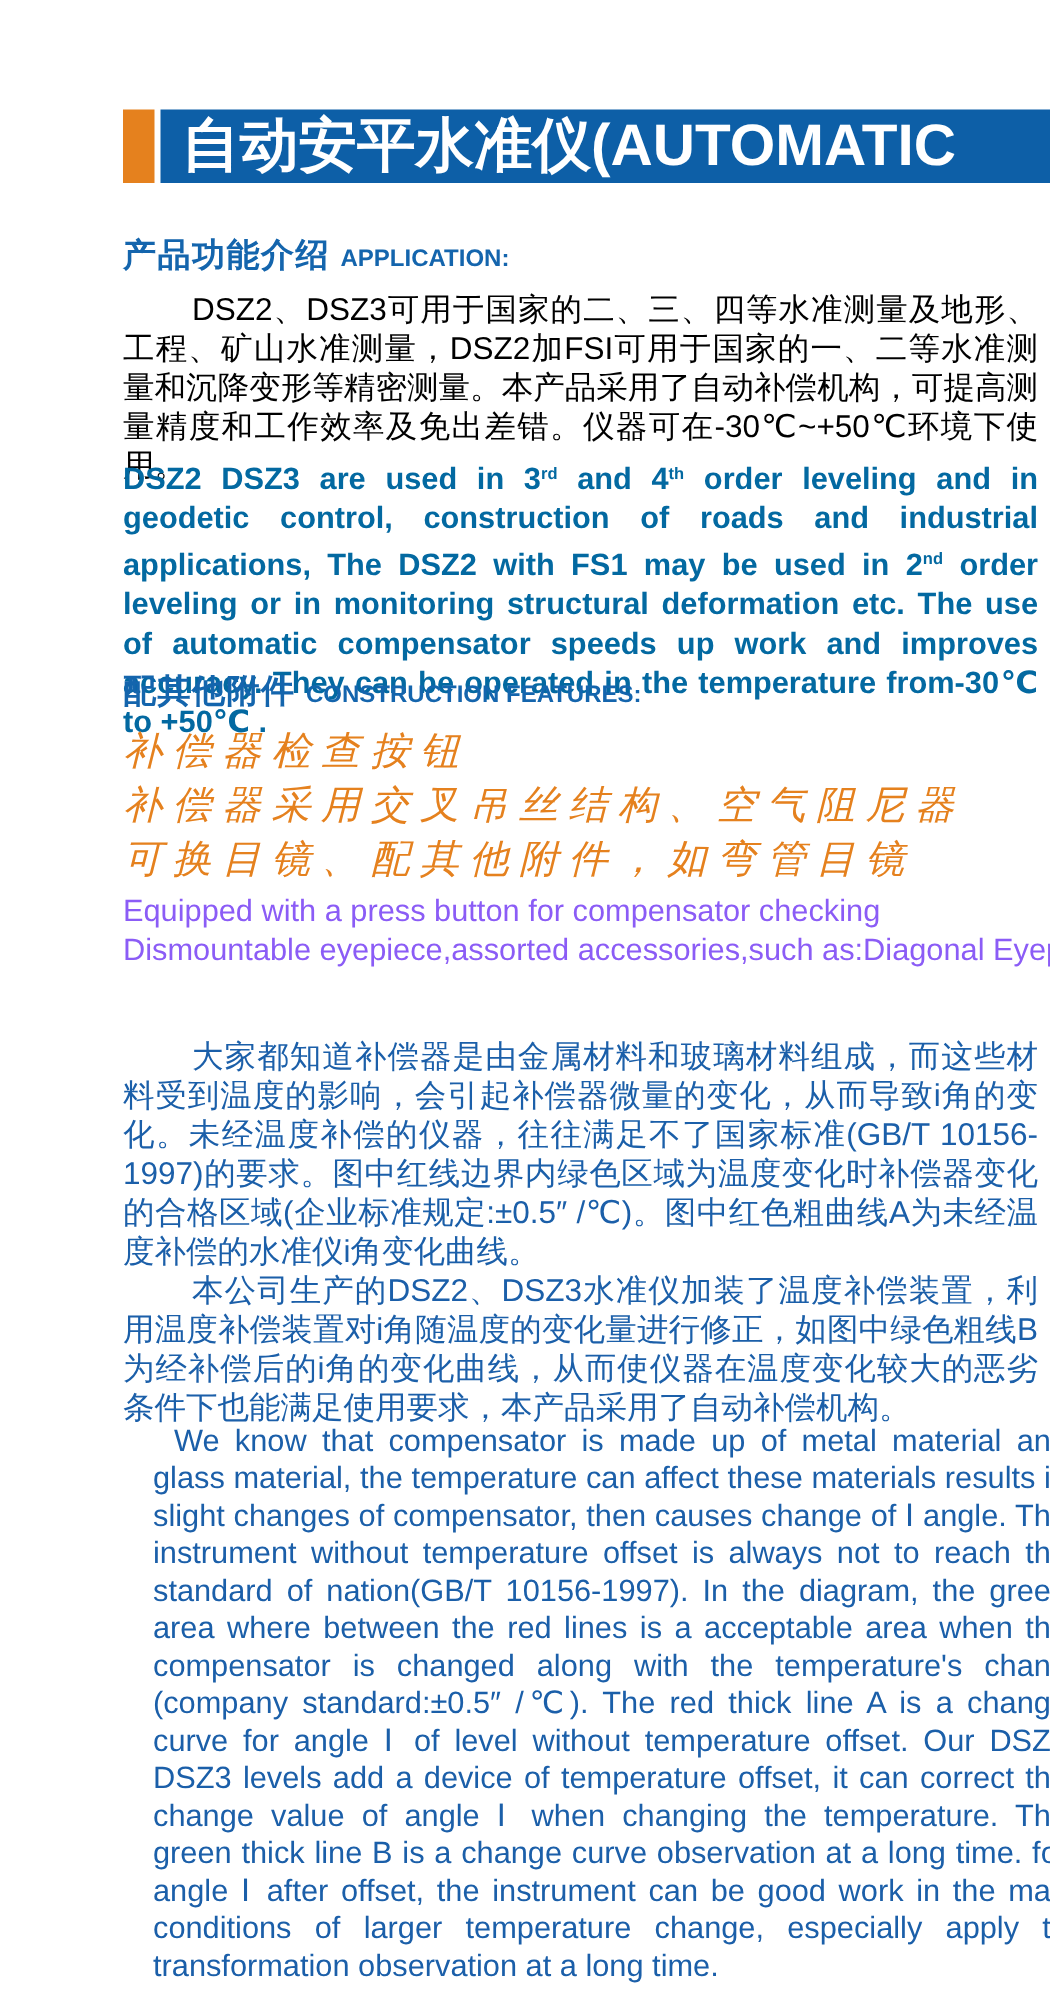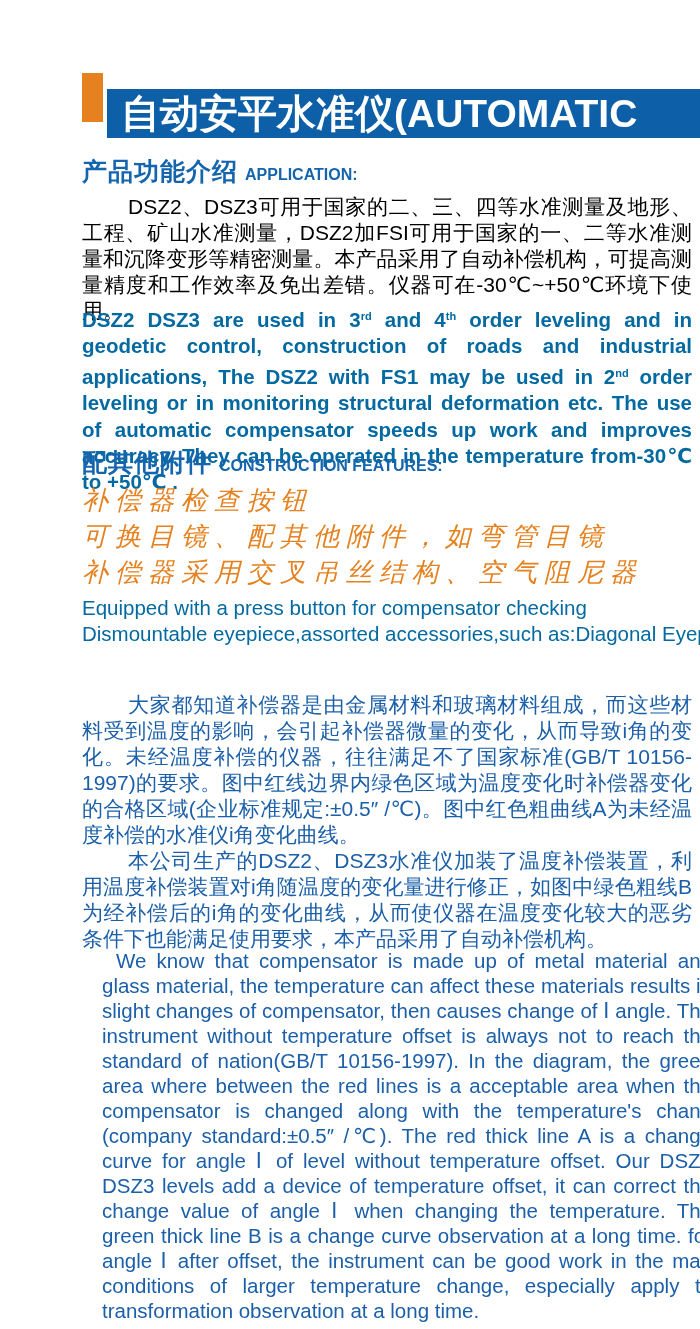--- a/index.html
+++ b/index.html
@@ -6,52 +6,52 @@
   body{
     width:700px;height:1329px;overflow:hidden;background:#ffffff;
     font-family:"Liberation Sans","DejaVu Sans",sans-serif;
     -webkit-font-smoothing:antialiased;
   }
   .page{position:relative;width:700px;height:1329px;}
 
   
   .title-bar{position:absolute;top:73px;left:0;width:700px;height:49px;}
   .title-accent{position:absolute;left:82px;top:0;width:21px;height:49px;background:var(--accent,#e5811e);}
-  .title-blue{position:absolute;left:107px;top:16px;right:0;height:49px;background:var(--bar,#0d5fa7);}
+  .title-blue{position:absolute;left:107px;top:0;right:0;height:49px;background:var(--bar,#0d5fa7);}
   .title-text{
     position:absolute;left:14px;top:0;height:49px;line-height:50px;
     color:#ffffff;font-size:39px;font-weight:bold;white-space:nowrap;letter-spacing:0px;
   }
 
   
   .col{position:absolute;left:82px;width:610px;}
 
   .sec-heading{white-space:nowrap;}
   .sec-heading .zh{
-    font-size:25px;font-weight:bold;color:var(--headblue,#1465ad);letter-spacing:1px;
+    font-size:22px;font-weight:bold;color:var(--headblue,#1465ad);letter-spacing:1px;
   }
   .sec-heading .en{
     font-size:16px;font-weight:bold;color:var(--headblue,#1465ad);margin-left:7px;
   }
 
   p{margin:0;}
   .zh-body{
     font-size:21px;line-height:26px;color:#000000;
     text-align:justify;text-indent:46px;
   }
   .en-body{
     font-size:20.5px;line-height:26.4px;color:#0369a1;text-align:justify;font-weight:bold;
   }
   .sup{font-size:11px;vertical-align:7px;}
 
   .feat-zh{
     font-size:26px;line-height:36px;font-weight:normal;font-style:italic;
     color:var(--accent,#e5811e);letter-spacing:7px;white-space:nowrap;
   }
-  .feat-en{font-size:20.5px;line-height:26px;color:#0369a1;white-space:nowrap;}
+  .feat-en{font-size:20.5px;line-height:26px;color:#8b5cf6;white-space:nowrap;}
 
   .zh-blue{
     font-size:21px;line-height:26px;color:var(--textblue,#1b5fa9);
     text-align:justify;text-indent:46px;
   }
   .en-blue{
     font-size:20.5px;line-height:25px;color:var(--textblue,#1b5fa9);
     text-align:justify;text-indent:14px;margin-left:20px;
   }
 
@@ -84,22 +84,22 @@
   <p class="col zh-body pos-app-zh">DSZ2、DSZ3可用于国家的二、三、四等水准测量及地形、工程、矿山水准测量，DSZ2加FSI可用于国家的一、二等水准测量和沉降变形等精密测量。本产品采用了自动补偿机构，可提高测量精度和工作效率及免出差错。仪器可在-30℃~+50℃环境下使用。</p>
 
   <p class="col en-body pos-app-en"><span>DSZ2 DSZ3 are used in 3</span><span class="sup">rd</span><span> and 4</span><span class="sup">th</span><span> order leveling and in geodetic control, construction of roads and industrial applications, The DSZ2 with FS1 may be used in 2</span><span class="sup">nd</span><span> order leveling or in monitoring structural deformation etc. The use of automatic compensator speeds up work and improves accuracy. They can be operated in the temperature from-30℃ to +50℃ .</span></p>
 
   <div class="col sec-heading pos-feat-head">
     <span class="zh">配其他附件</span><span class="en">CONSTRUCTION FEATURES:</span>
   </div>
 
   <div class="col pos-feat-zh">
     <div class="feat-zh">补偿器检查按钮</div>
+    <div class="feat-zh">补偿器采用交叉吊丝结构、空气阻尼器</div>
     <div class="feat-zh">可换目镜、配其他附件，如弯管目镜</div>
-    <div class="feat-zh">补偿器采用交叉吊丝结构、空气阻尼器</div>
   </div>
 
   <div class="col pos-feat-en">
     <div class="feat-en">Equipped with a press button for compensator checking</div>
     <div class="feat-en">Dismountable eyepiece,assorted accessories,such as:Diagonal Eyepieces</div>
   </div>
 
   <div class="col pos-comp-zh">
     <p class="zh-blue">大家都知道补偿器是由金属材料和玻璃材料组成，而这些材料受到温度的影响，会引起补偿器微量的变化，从而导致i角的变化。未经温度补偿的仪器，往往满足不了国家标准(GB/T 10156-1997)的要求。图中红线边界内绿色区域为温度变化时补偿器变化的合格区域(企业标准规定:±0.5″ /℃)。图中红色粗曲线A为未经温度补偿的水准仪i角变化曲线。</p>
     <p class="zh-blue">本公司生产的DSZ2、DSZ3水准仪加装了温度补偿装置，利用温度补偿装置对i角随温度的变化量进行修正，如图中绿色粗线B为经补偿后的i角的变化曲线，从而使仪器在温度变化较大的恶劣条件下也能满足使用要求，本产品采用了自动补偿机构。</p>

